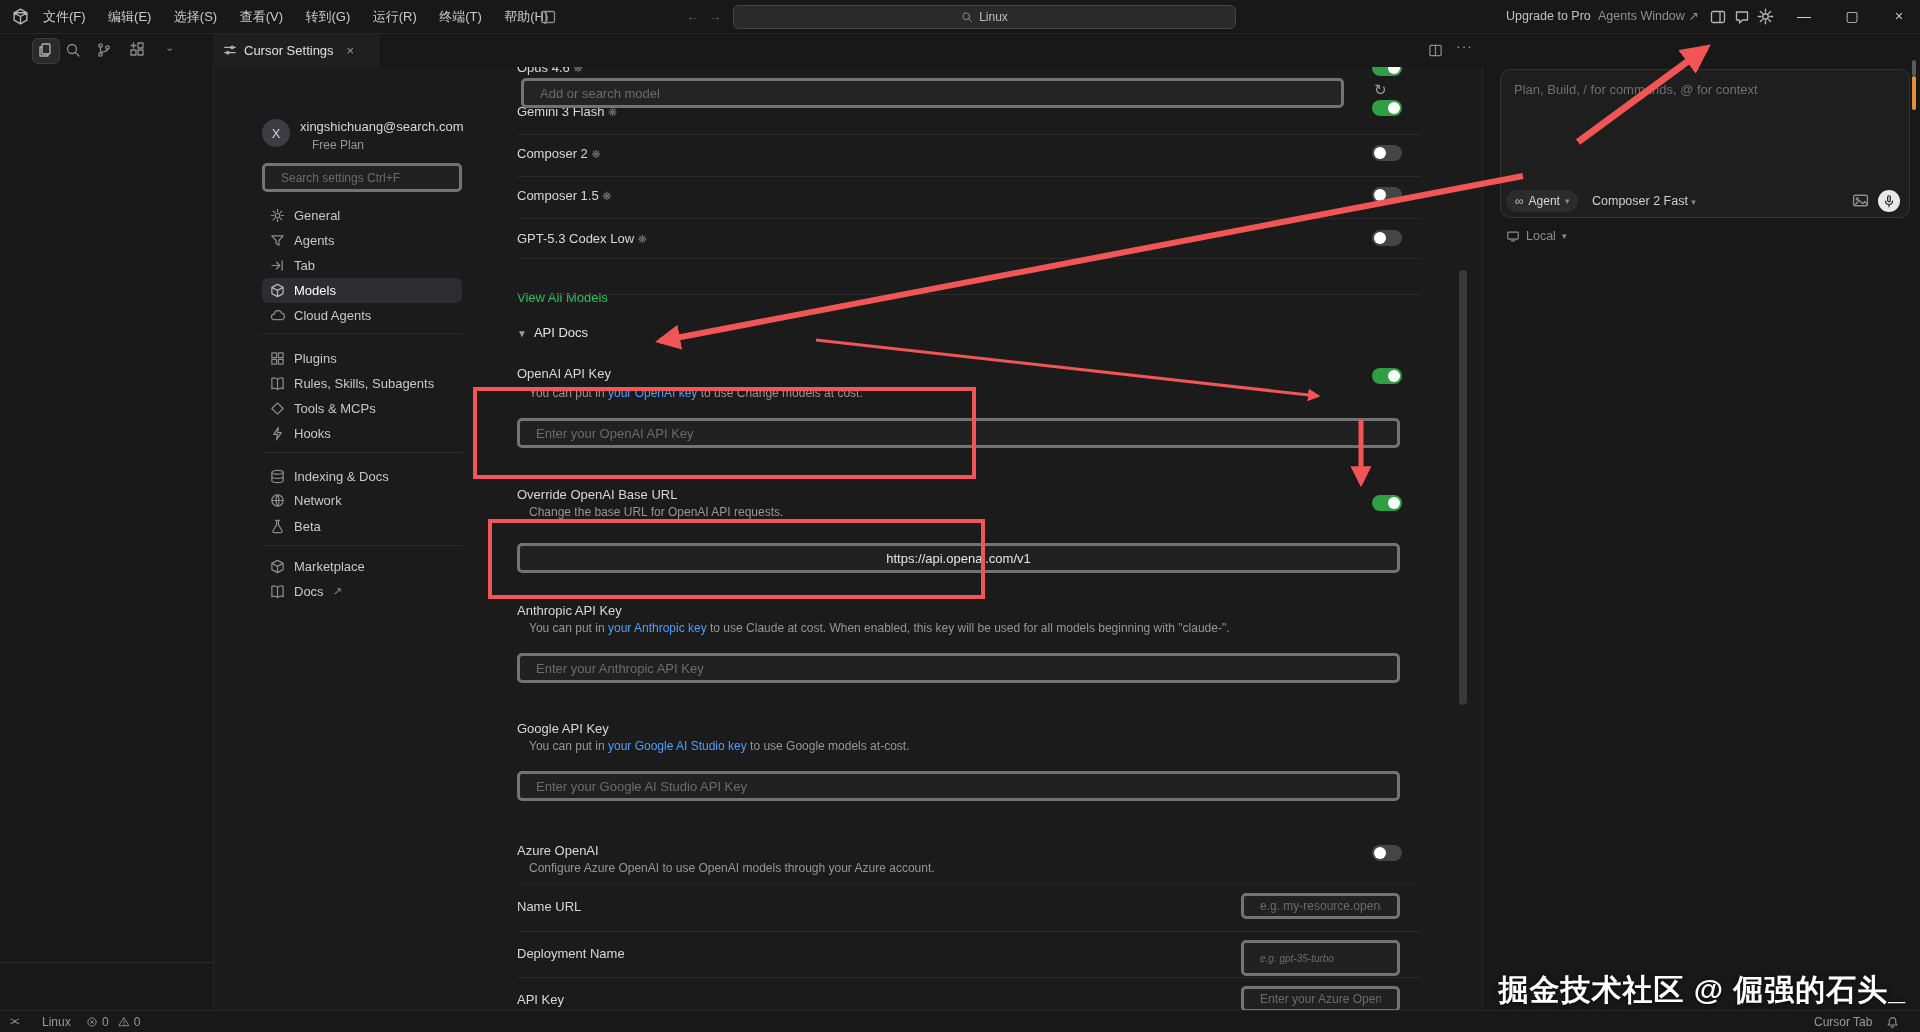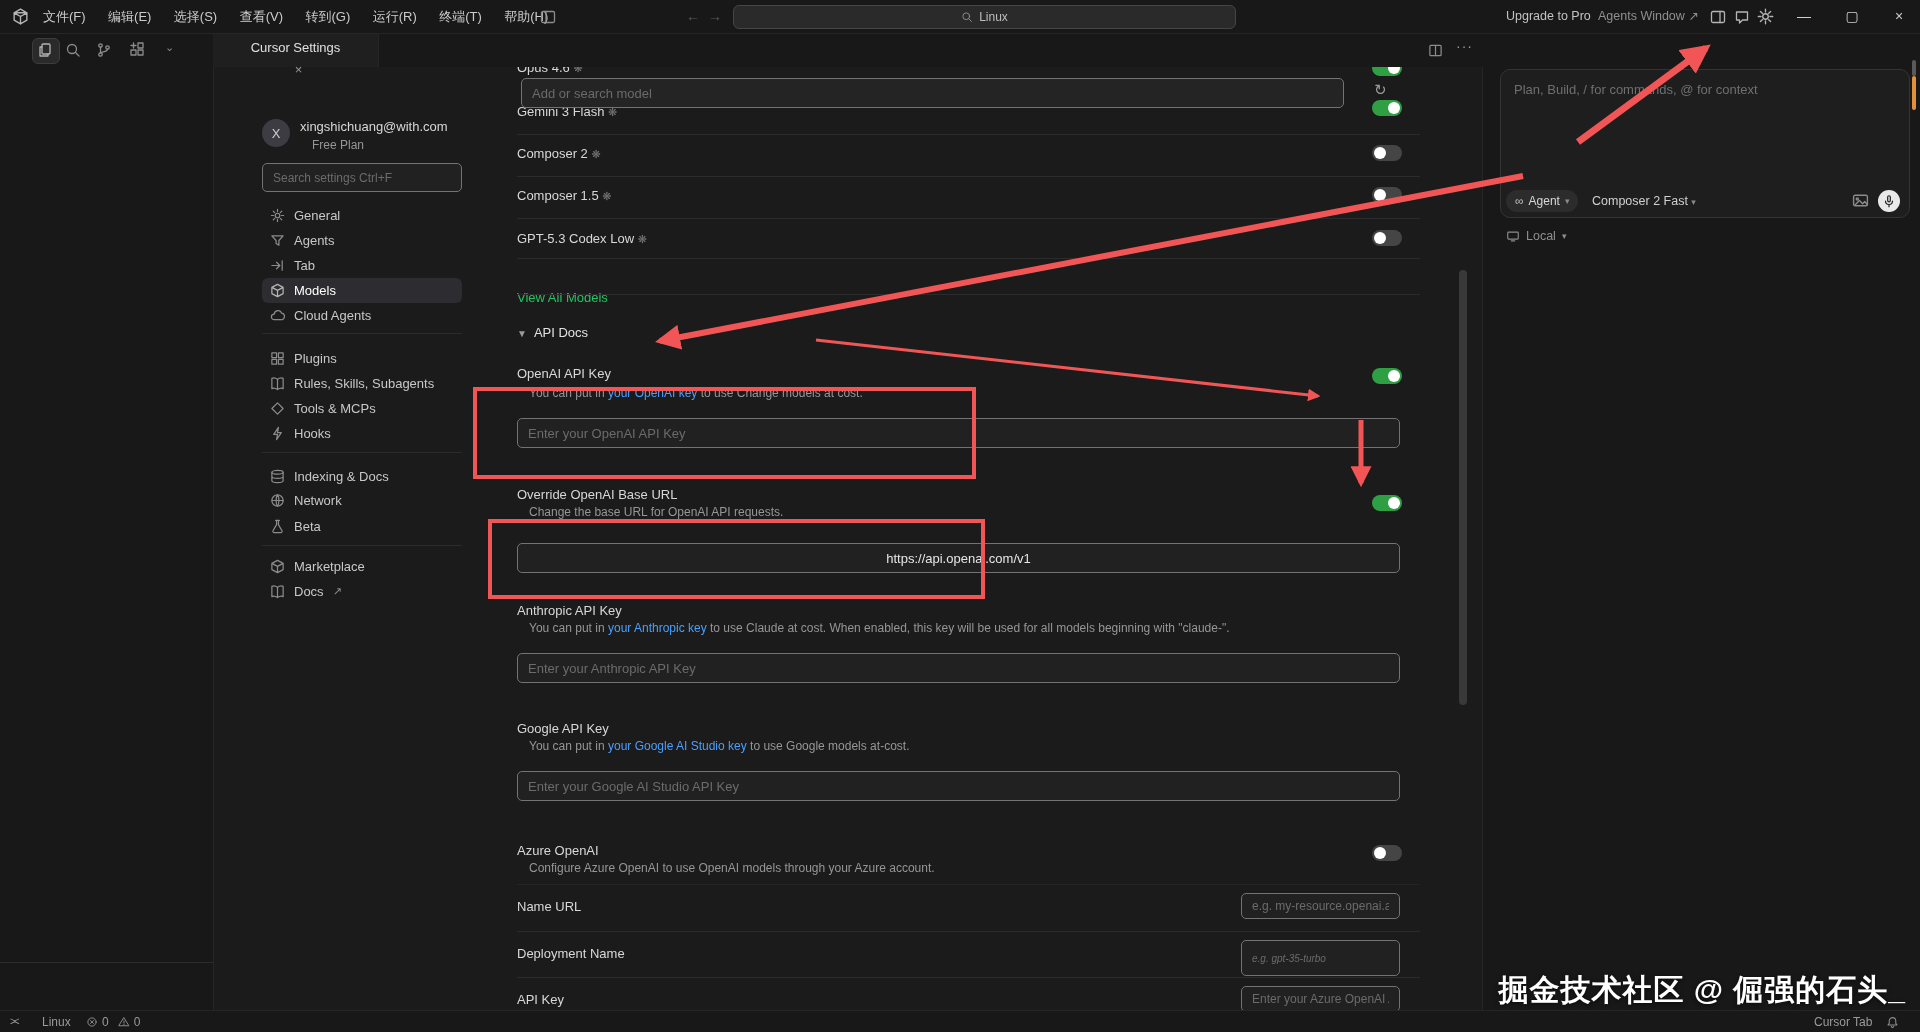--- a/index.html
+++ b/index.html
@@ -10,34 +10,34 @@
   
   #titlebar{left:0;top:0;width:1920px;height:33px;background:#181818;border-bottom:1px solid #262626;z-index:20;}
   .menu-item{display:inline-block;font-size:13px;color:#cccccc;padding:0 9px;line-height:33px;cursor:default;}
   #tb-search{left:733px;top:5px;width:501px;height:22px;background:#2a2a2a;border:1px solid #454545;border-radius:6px;
     display:flex;align-items:center;justify-content:center;font-size:12px;color:#bdbdbd;gap:6px;}
   .tb-right-txt{font-size:12.5px;line-height:33px;}
   .winbtn{font-size:14px;color:#cfcfcf;width:28px;text-align:center;line-height:33px;}
   
   #band{left:0;top:33px;width:1920px;height:34px;background:#181818;z-index:10;}
   #tab-active{left:213px;top:0;width:166px;height:34px;background:#1f1f1f;border-right:1px solid #252525;
-    display:flex;align-items:center;gap:7px;padding:0 10px;box-sizing:border-box;flex-direction:column;}
+    display:flex;align-items:center;gap:7px;padding:0 10px;box-sizing:border-box;}
   #tab-active .t-label{font-size:13px;color:#e0e0e0;white-space:nowrap;}
   
   #sidebar{left:0;top:67px;width:213px;height:943px;background:#181818;border-right:1px solid #262626;z-index:3;}
   .tree-row{position:absolute;left:0;width:213px;height:21px;display:flex;align-items:center;gap:5px;font-size:13px;color:#bcbcbc;}
   .tree-chev{color:#8a8a8a;font-size:10px;width:10px;text-align:center;}
   
   #editor-bg{left:214px;top:67px;width:1268px;height:943px;background:#1b1b1b;z-index:1;}
   .hr{position:absolute;height:1px;background:#2b2b2b;z-index:4;}
   .lbl{position:absolute;font-size:13px;color:#d8d8d8;z-index:4;white-space:nowrap;}
   .desc{position:absolute;font-size:12px;color:#969696;z-index:4;white-space:nowrap;margin-left:12px;}
   .desc a{color:#4b9fff;text-decoration:none;}
-  .inp{position:absolute;background:#212121;border:1px solid #737373;border-radius:5px;color:#e6e6e6;
-    font-size:13px;padding:0 10px;box-sizing:border-box;outline:none;z-index:5;font-family:inherit;}
+  .inp{position:absolute;background:#212121;border:3px solid #737373;border-radius:5px;color:#e6e6e6;
+    font-size:13px;padding:0 16px;box-sizing:border-box;outline:none;z-index:5;font-family:inherit;}
   .inp::placeholder{color:#6b6b6b;}
   .tgl{position:absolute;width:30px;height:16px;border-radius:9px;background:#454545;z-index:6;}
   .tgl::after{content:"";position:absolute;width:12px;height:12px;border-radius:50%;background:#ffffff;top:2px;left:2px;}
   .tgl.on{background:#2ea043;}
   .tgl.on::after{left:16px;}
   .link{position:absolute;font-size:13px;color:#22c55e;z-index:4;cursor:pointer;margin-top:28px;}
   
   .nav-row{position:absolute;left:262px;width:200px;height:25px;display:flex;align-items:center;gap:9px;
     padding:0 8px;box-sizing:border-box;font-size:13px;color:#c8c8c8;border-radius:6px;z-index:4;}
   .nav-row.sel{background:#2d2d31;color:#ffffff;}
@@ -186,21 +186,21 @@
       <span>大纲</span>
     </div>
   <div class="tree-row" style="top:988px;left:8px;font-size:12px">
       <span class="tree-chev">›</span>
       <span>时间线</span>
     </div>
 
   <div class="r" style="left:262px;top:119px;width:28px;height:28px;border-radius:50%;background:#3c3c42;display:flex;align-items:center;justify-content:center;font-size:13px;color:#cfcfcf;z-index:4">
       <span>X</span>
     </div>
-  <div class="lbl" style="left:300px;top:119px">xingshichuang@with.com</div>
+  <div class="lbl" style="left:300px;top:119px">xingshichuang@search.com</div>
   <div class="desc" style="left:300px;top:138px">Free Plan</div>
   <input class="inp" style="left: 262px; top: 163px; width: 200px; height: 29px; font-size: 12px;" placeholder="Search settings Ctrl+F">
 
   <div class="nav-row" style="top:203px">
       <svg width="15" height="15" viewBox="0 0 16 16">
         <circle class="ic ic-dim" cx="8" cy="8" r="2.4"></circle>
         <path class="ic ic-dim" d="M8 1.5v2.3M8 12.2v2.3M1.5 8h2.3M12.2 8h2.3M3.4 3.4L5 5M11 11l1.6 1.6M12.6 3.4L11 5M5 11l-1.6 1.6"></path>
       </svg>
       <span>General</span>
     </div>

